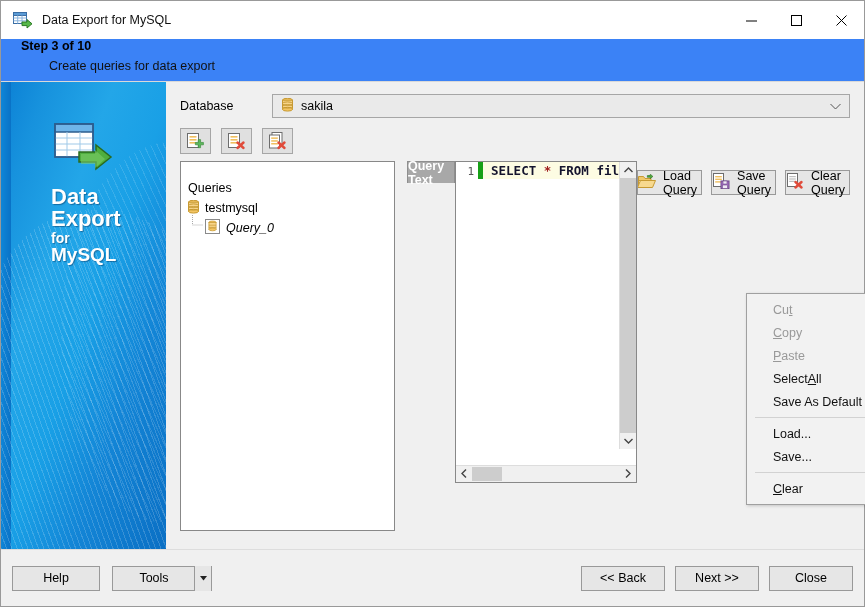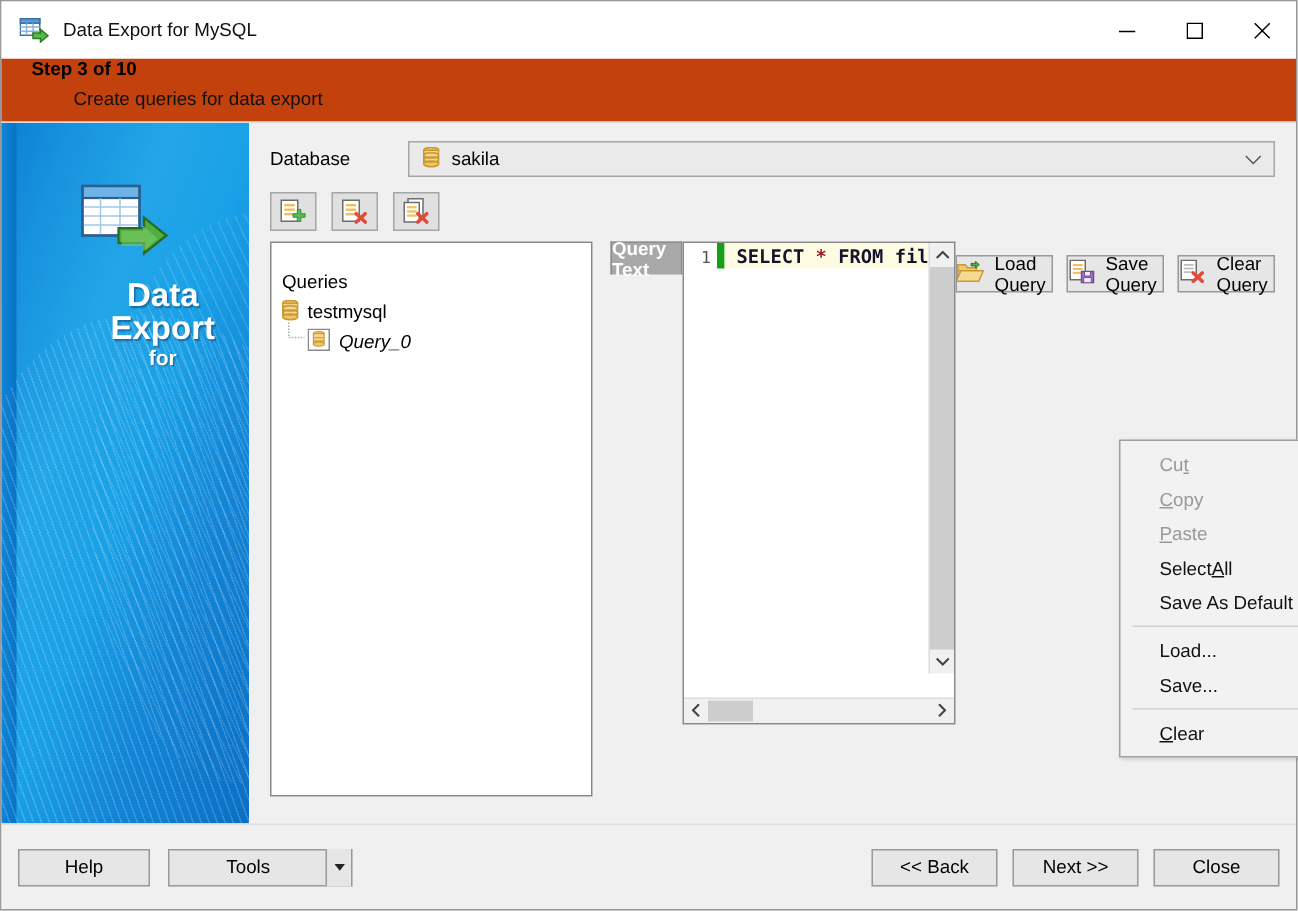--- a/index.html
+++ b/index.html
@@ -16,21 +16,21 @@
   
   .titlebar{
     height:38px;background:#ffffff;display:flex;align-items:center;
     flex:0 0 auto;position:relative;
   }
   .title-icon{width:20px;height:18px;margin-left:12px;position:relative;}
   .title-text{margin-left:9px;font-size:12.5px;color:#111;}
   .win-controls{position:absolute;right:0;top:0;height:38px;display:flex;}
   .win-btn{width:45px;height:38px;display:flex;align-items:center;justify-content:center;}
   
-  .stepbar{flex:0 0 auto;background:#c2410c;padding:0 0 8px 0;}
+  .stepbar{flex:0 0 auto;background:#3b82f6;padding:0 0 8px 0;}
   .step-title{font-weight:bold;font-size:12.5px;margin:0 0 6px 20px;}
   .step-sub{font-size:12.5px;margin-left:48px;color:#111;}
   .hdr-sep{height:1px;background:#d9d9d9;}
   
   .body{flex:1 1 auto;display:flex;position:relative;background:#f0f0f0;}
   
   .sidebar{
     width:165px;flex:0 0 165px;position:relative;overflow:hidden;
     background:linear-gradient(110deg,#0b7fd4 0%,#1792dd 14%,#23a6e8 34%,#19a0e6 52%,#1385d6 72%,#0a6fc4 100%);
   }
@@ -39,21 +39,21 @@
   .swirl{position:absolute;left:-40px;bottom:-90px;width:290px;height:430px;
     border-radius:50% 50% 45% 55%/60% 40% 60% 40%;
     background:repeating-linear-gradient(78deg,rgba(255,255,255,.17) 0px,rgba(255,255,255,.17) 1px,rgba(255,255,255,0) 1px,rgba(255,255,255,0) 5px);
     transform:rotate(-8deg);}
   .swirl2{position:absolute;left:60px;top:60px;width:200px;height:380px;
     border-radius:55% 45% 50% 50%/50% 55% 45% 50%;
     background:repeating-linear-gradient(65deg,rgba(255,255,255,.13) 0px,rgba(255,255,255,.13) 1px,rgba(255,255,255,0) 1px,rgba(255,255,255,0) 6px);}
   .brand{position:absolute;left:0;right:0;top:40px;text-align:center;}
   .brand-icon{margin:0 auto;width:62px;height:56px;position:relative;}
   .brand-txt{margin-top:8px;color:#fff;font-weight:bold;line-height:1.02;
-    font-family:"Liberation Sans",sans-serif;text-align:center;padding-left:50px;
+    font-family:"Liberation Sans",sans-serif;text-align:left;padding-left:50px;
     text-shadow:1px 1px 1px rgba(0,40,80,.45);}
   .bt1{font-size:22px;}
   .bt2{font-size:22px;}
   .bt3{font-size:14px;}
   .bt4{font-size:19px;}
   
   .main{flex:1 1 auto;position:relative;padding:0;}
   .dbrow{display:flex;align-items:center;height:26px;margin:11px 14px 0 14px;}
   .dblabel{width:92px;font-size:12.5px;}
   .combo{
@@ -118,21 +118,21 @@
   .chkrow{display:flex;align-items:center;margin-top:11px;font-size:12.5px;}
   .chkbox{width:13px;height:13px;border:1px solid #333;background:#fff;margin-right:6px;box-sizing:border-box;}
   
   .footer{flex:0 0 auto;height:56px;background:#f0f0f0;border-top:1px solid #ddd;
     display:flex;align-items:center;position:relative;}
   .fbtn{
     height:25px;background:#e6e6e6;border:1px solid #999;box-sizing:border-box;
     display:flex;align-items:center;justify-content:center;font-size:12.5px;
   }
   .f-help{width:88px;margin-left:11px;text-align:right;}
-  .f-tools{width:123px;margin-left:12px;position:relative;padding-right:16px;}
+  .f-tools{width:100px;margin-left:12px;position:relative;padding-right:16px;}
   .f-tools .arr{position:absolute;right:0;top:-1px;bottom:-1px;width:16px;border-left:1px solid #999;
     display:flex;align-items:center;justify-content:center;font-size:8px;color:#222;background:#e6e6e6;}
   .f-right{position:absolute;right:11px;display:flex;gap:10px;}
   .f-right .fbtn{width:84px;}
   
   .ctxmenu{
     position:absolute;left:580px;top:211px;width:168px;
     background:#f2f2f2;border:1px solid #a0a0a0;padding:4px 0;z-index:50;
     box-shadow:1px 1px 3px rgba(0,0,0,.18);
   }
@@ -205,20 +205,21 @@
             </g>
             <rect x="2" y="2" width="38" height="33" fill="none" stroke="#2c5e8f" stroke-width="1.5"></rect>
             <path d="M26 30 h17 v-7 l15 12 -15 12 v-7 h-17 z" fill="#4fae3e" stroke="#2a6b1f" stroke-width="1.5"></path>
             <path d="M28 32 h14 v-4 l10 9 -10 9 v-4 h-14 z" fill="#7fd06b" opacity=".55"></path>
           </svg>
         </div>
         <div class="brand-txt">
           <div class="bt1">Data</div>
           <div class="bt2">Export</div>
           <div class="bt3">for</div>
+          <div class="bt4">MySQL</div>
         </div>
       </div>
     </div>
 
     <div class="main">
 
       <div class="dbrow">
         <div class="dblabel">Database</div>
         <div class="combo">
           <span class="dbicon">

